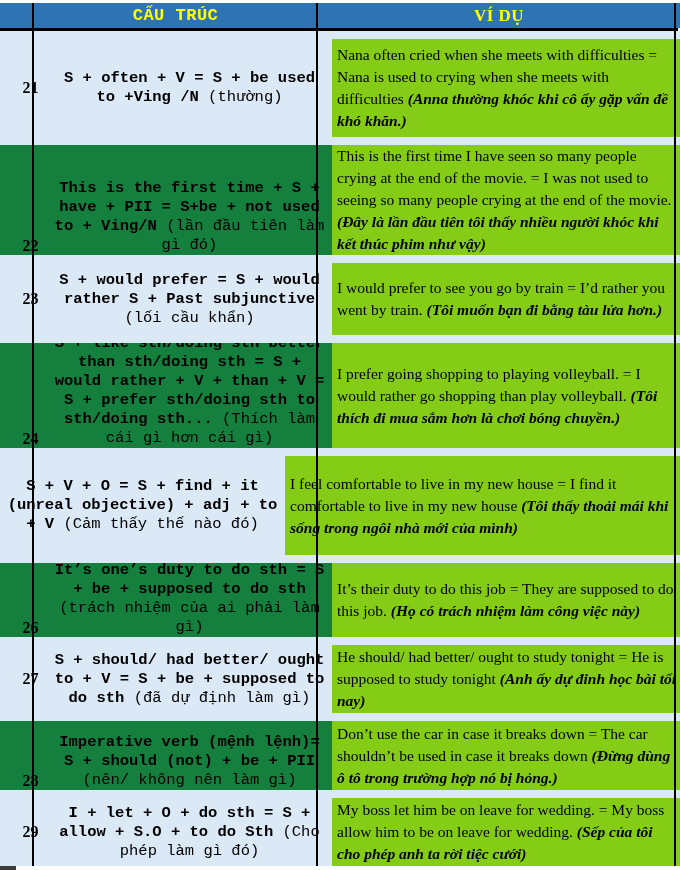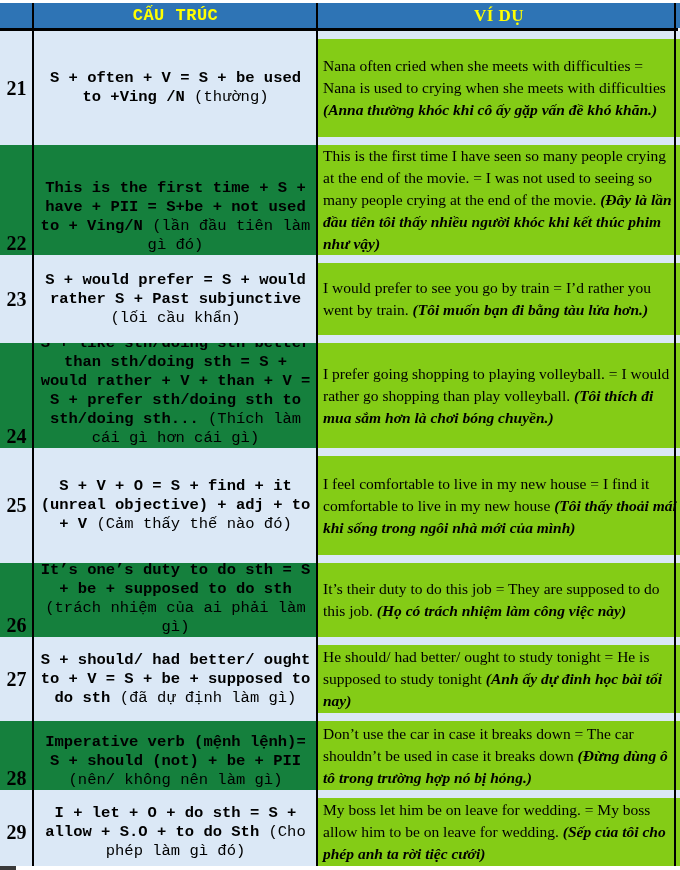--- a/index.html
+++ b/index.html
@@ -26,21 +26,21 @@
     font-weight:bold;font-size:17px;letter-spacing:.5px;
   }
   .header-underline{height:3px;background:var(--border,#000);width:678px;}
   .c1{width:33px;flex:none;}
   .c2{width:285px;flex:none;font-family:Liberation Mono, monospace;}
   .c3{flex:1;font-family:Liberation Serif, serif;}
   .spacer{height:8px;background:var(--shade,#dbe8f6);}
   .row{display:flex;}
   .cell{display:flex;align-items:center;overflow:hidden;}
   .cell-num{
-    justify-content:center;font-weight:bold;font-size:20px;
+    justify-content:center;font-weight:bold;font-size:16px;padding-left:14px;
   }
   .cell-structure{
     justify-content:center;text-align:center;
     font-size:15.5px;line-height:19px;padding:0 5px;box-sizing:border-box;
   }
   .cell-example{
     background:#84cc16;text-align:left;
     font-size:15.5px;line-height:22px;padding:1px 3px 1px 5px;box-sizing:border-box;
   }
   .shaded .cell-num,.shaded .cell-structure{background:var(--shade,#dbe8f6);}
@@ -122,21 +122,20 @@
         <div class="cell cell-num c1">24</div>
         <div class="cell cell-structure c2">
           <div><span class="seg-b">S + like sth/doing sth better than sth/doing sth = S + would rather + V + than + V = S + prefer sth/doing sth to sth/doing sth... </span><span class="seg-r">(Thích làm cái gì hơn cái gì)</span></div>
         </div>
         <div class="cell cell-example c3">
           <div><span class="seg-r">I prefer going shopping to playing volleyball. = I would rather go shopping than play volleyball. </span><span class="seg-bi">(Tôi thích đi mua sắm hơn là chơi bóng chuyền.)</span></div>
         </div>
       </div>
       <div class="spacer"></div>
       <div class="row row-25 shaded">
-        <div class="cell cell-num c1">25</div>
         <div class="cell cell-structure c2">
           <div><span class="seg-b">S + V + O = S + find + it (unreal objective) + adj + to + V </span><span class="seg-r">(Cảm thấy thế nào đó)</span></div>
         </div>
         <div class="cell cell-example c3">
           <div><span class="seg-r">I feel comfortable to live in my new house = I find it comfortable to live in my new house </span><span class="seg-bi">(Tôi thấy thoải mái khi sống trong ngôi nhà mới của mình)</span></div>
         </div>
       </div>
       <div class="spacer"></div>
       <div class="row row-26 plain">
         <div class="cell cell-num c1">26</div>

